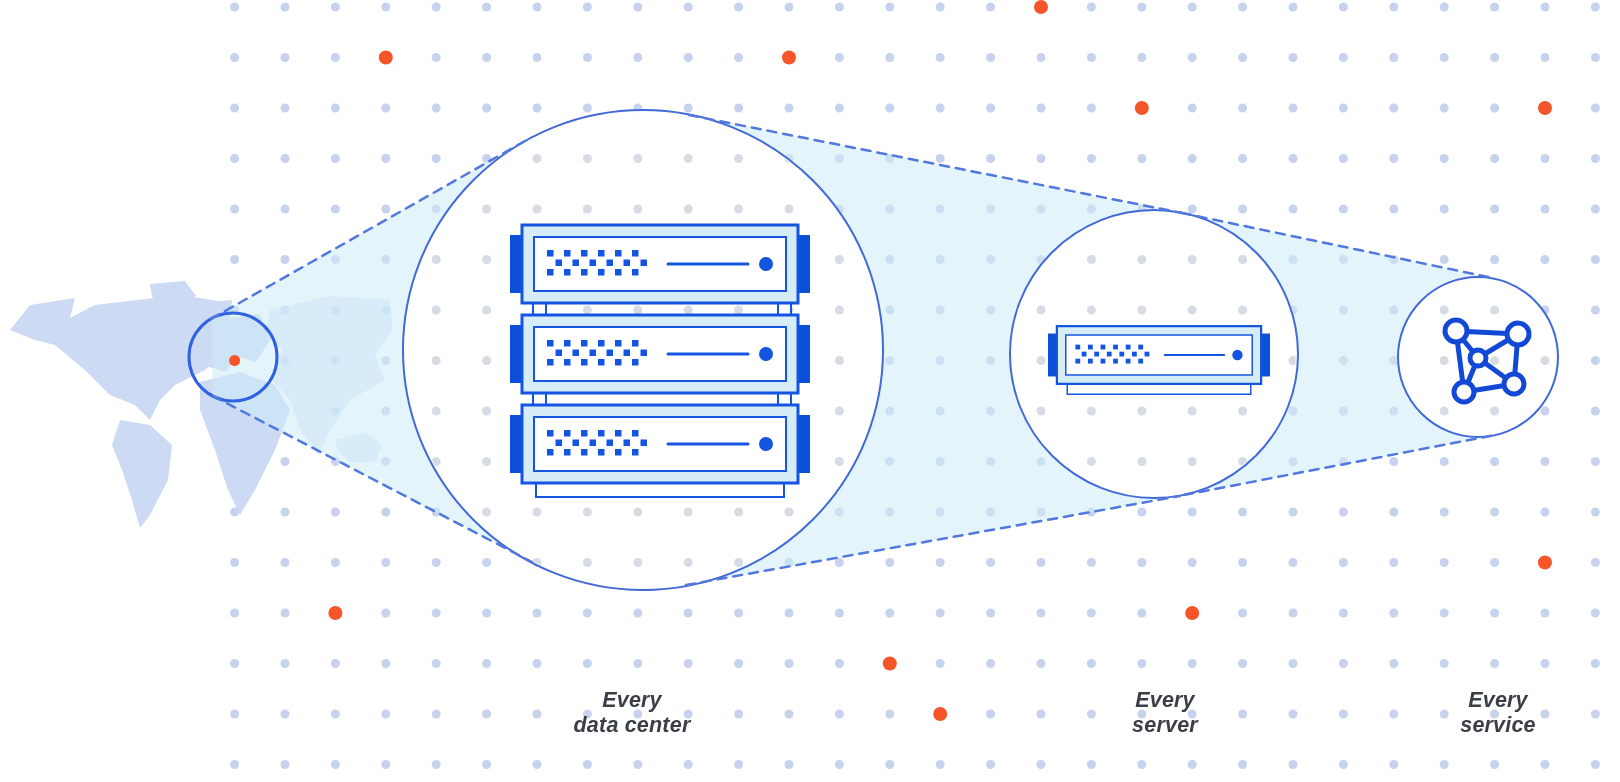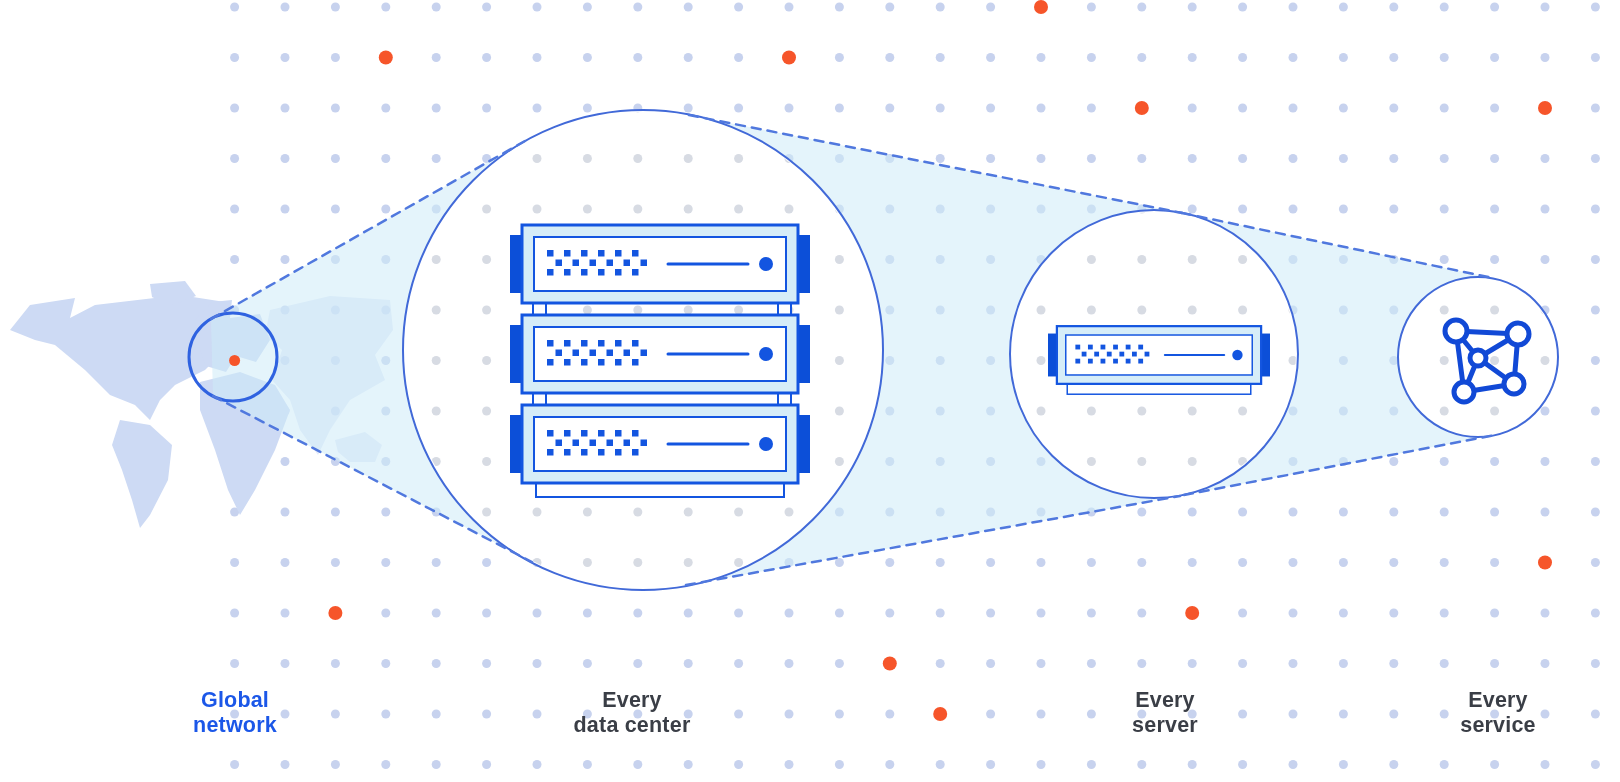--- a/index.html
+++ b/index.html
@@ -28,21 +28,21 @@
   .srv-led{fill:var(--icon_blue);}
   .mesh-edge{stroke:var(--mesh_blue);stroke-width:5;stroke-linecap:round;}
   .mesh-node{fill:#ffffff;stroke:var(--mesh_blue);stroke-width:5;}
   .marker{fill:var(--accent_orange);}
   .caption{
     position:absolute;width:300px;top:688px;
     text-align:center;font-size:21.5px;font-weight:bold;line-height:25px;
     white-space:pre-line;letter-spacing:0.2px;
   }
   .caption.blue{color:var(--label_blue);}
-  .caption.dark{color:var(--label_dark);}
+  .caption.dark{color:var(--label_dark);font-style:italic;}
 </style>
 </head>
 <body>
 
 <div class="stage">
 
   <svg id="scene" width="1620" height="782" viewBox="0 0 1620 782">
 
     <defs>
       <clipPath id="circlesClip">
@@ -1109,21 +1109,19 @@
     <g>
       <line class="dash" x1="211" y1="319" x2="525" y2="141"></line>
       <line class="dash" x1="213" y1="396" x2="532" y2="562"></line>
       <line class="dash" x1="689" y1="115" x2="1182" y2="213"></line>
       <line class="dash" x1="686" y1="585" x2="1180" y2="496"></line>
       <line class="dash" x1="1182" y1="213" x2="1493" y2="278"></line>
       <line class="dash" x1="1184" y1="495" x2="1495" y2="435"></line>
     </g>
   </svg>
 
-  <div class="caption blue" style="left:85px">Global
-network</div>
   <div class="caption dark" style="left:482px">Every
 data center</div>
   <div class="caption dark" style="left:1015px">Every
 server</div>
   <div class="caption dark" style="left:1348px">Every
 service</div>
 </div>
 
 </body></html>

